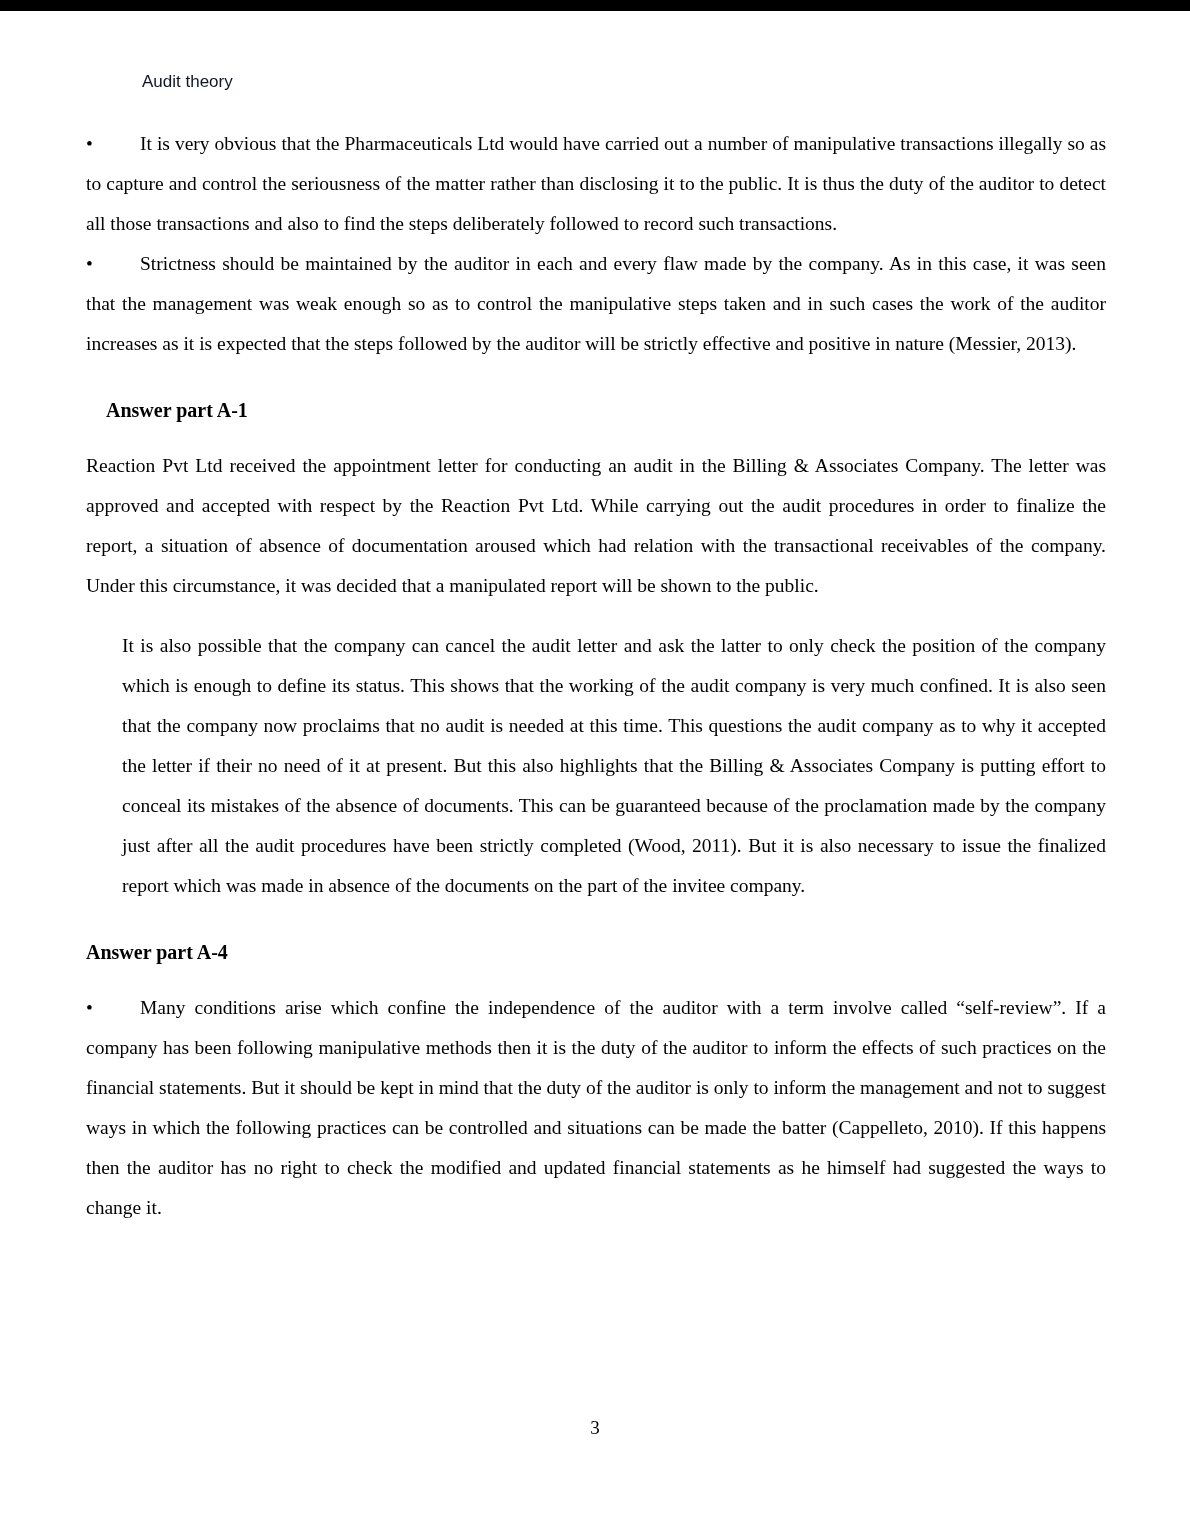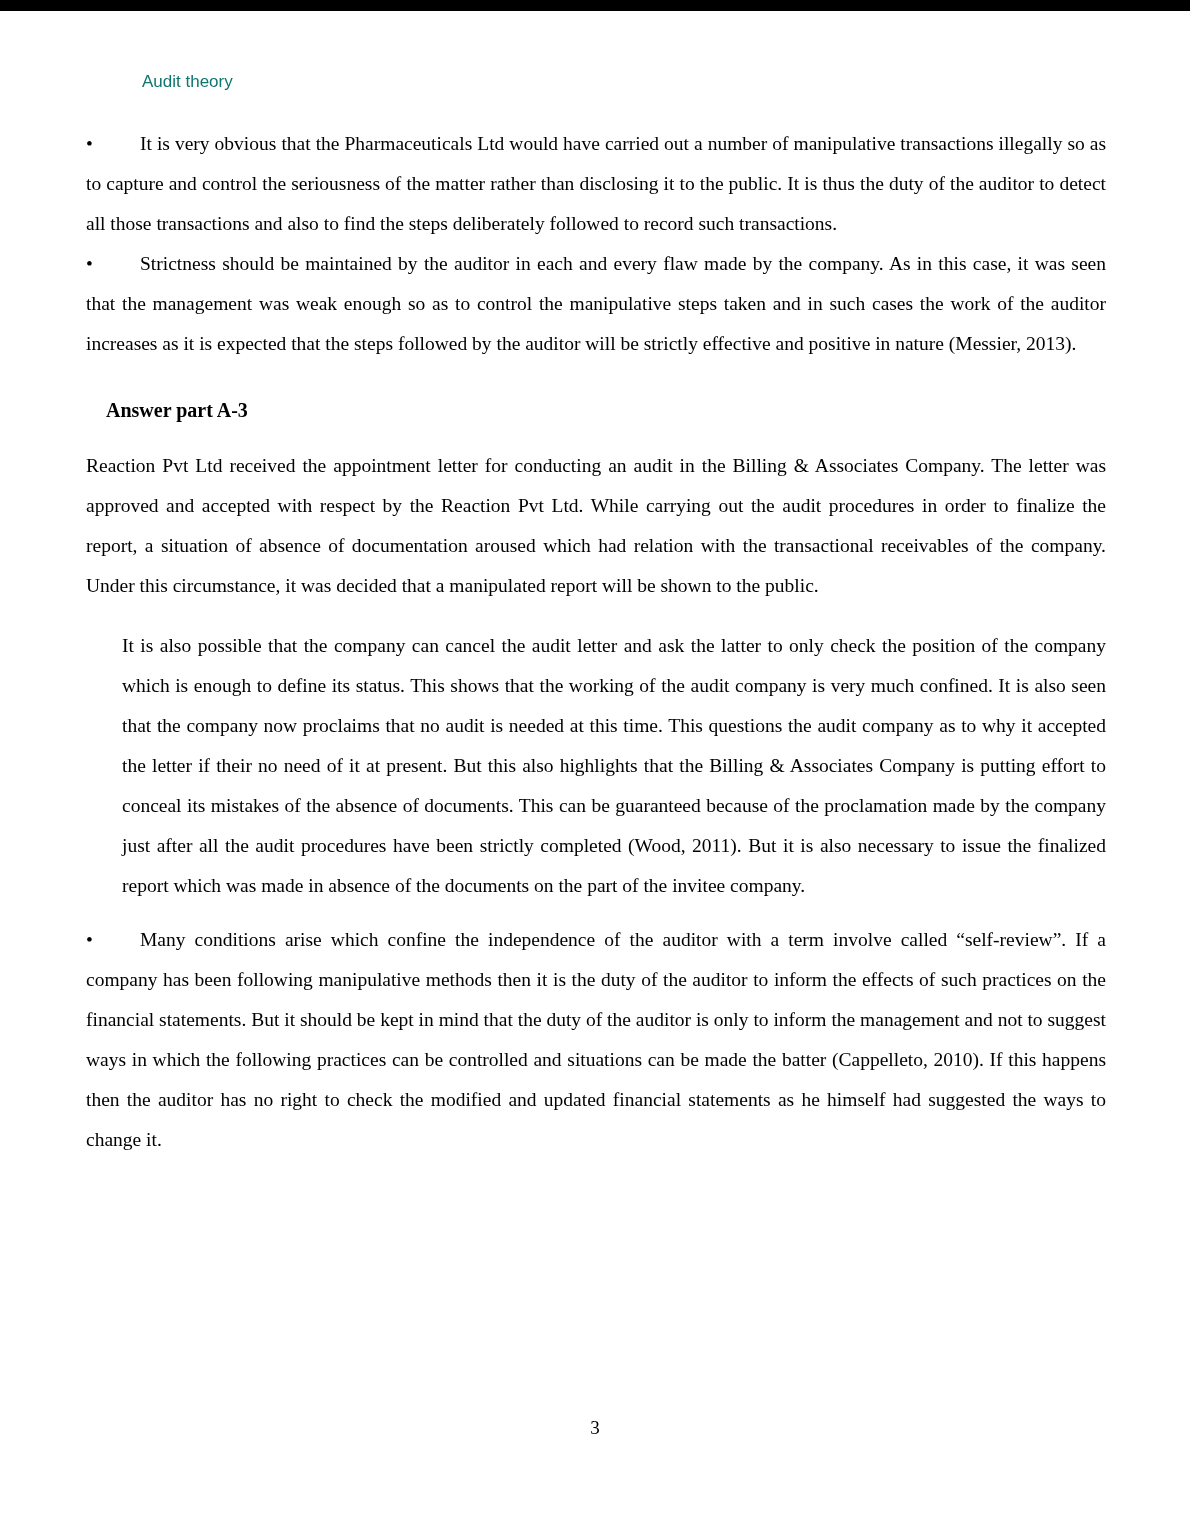--- a/index.html
+++ b/index.html
@@ -21,21 +21,21 @@
     width: 100%;
     height: 11px;
     background: #000000;
   }
   .doc-header {
     position: absolute;
     top: 72px;
     left: 142px;
     font-family: "Liberation Sans", sans-serif;
     font-size: 17px;
-    color: #0f766e;
+    color: #0f172a;
   }
   .content {
     position: absolute;
     top: 124px;
     left: 86px;
     width: 1020px;
   }
   .content p {
     text-align: justify;
     line-height: 40px;
@@ -81,26 +81,27 @@
   <div class="top-bar"></div>
 
   <div class="doc-header">Audit theory</div>
 
   <div class="content">
 
     <p class="bullet-para"><span class="bullet">•</span><span>It is very obvious that the Pharmaceuticals Ltd would have carried out a number of manipulative transactions illegally so as to capture and control the seriousness of the matter rather than disclosing it to the public. It is thus the duty of the auditor to detect all those transactions and also to find the steps deliberately followed to record such transactions.</span></p>
 
     <p class="bullet-para"><span class="bullet">•</span><span>Strictness should be maintained by the auditor in each and every flaw made by the company. As in this case, it was seen that the management was weak enough so as to control the manipulative steps taken and in such cases the work of the auditor increases as it is expected that the steps followed by the auditor will be strictly effective and positive in nature (Messier, 2013).</span></p>
 
-    <p class="section-heading indented">Answer part A-3</p>
+    <p class="section-heading indented">Answer part A-1</p>
 
     <p class="para">Reaction Pvt Ltd received the appointment letter for conducting an audit in the Billing &amp; Associates Company. The letter was approved and accepted with respect by the Reaction Pvt Ltd. While carrying out the audit procedures in order to finalize the report, a situation of absence of documentation aroused which had relation with the transactional receivables of the company. Under this circumstance, it was decided that a manipulated report will be shown to the public.</p>
 
     <p class="para para-last">It is also possible that the company can cancel the audit letter and ask the latter to only check the position of the company which is enough to define its status. This shows that the working of the audit company is very much confined. It is also seen that the company now proclaims that no audit is needed at this time. This questions the audit company as to why it accepted the letter if their no need of it at present. But this also highlights that the Billing &amp; Associates Company is putting effort to conceal its mistakes of the absence of documents. This can be guaranteed because of the proclamation made by the company just after all the audit procedures have been strictly completed (Wood, 2011). But it is also necessary to issue the finalized report which was made in absence of the documents on the part of the invitee company.</p>
 
+    <p class="section-heading">Answer part A-4</p>
 
     <p class="bullet-para"><span class="bullet">•</span><span>Many conditions arise which confine the independence of the auditor with a term involve called “self-review”. If a company has been following manipulative methods then it is the duty of the auditor to inform the effects of such practices on the financial statements. But it should be kept in mind that the duty of the auditor is only to inform the management and not to suggest ways in which the following practices can be controlled and situations can be made the batter (Cappelleto, 2010). If this happens then the auditor has no right to check the modified and updated financial statements as he himself had suggested the ways to change it.</span></p>
 
   </div>
 
   <div class="page-footer">
     <span>3</span>
   </div>
 
 </div>

